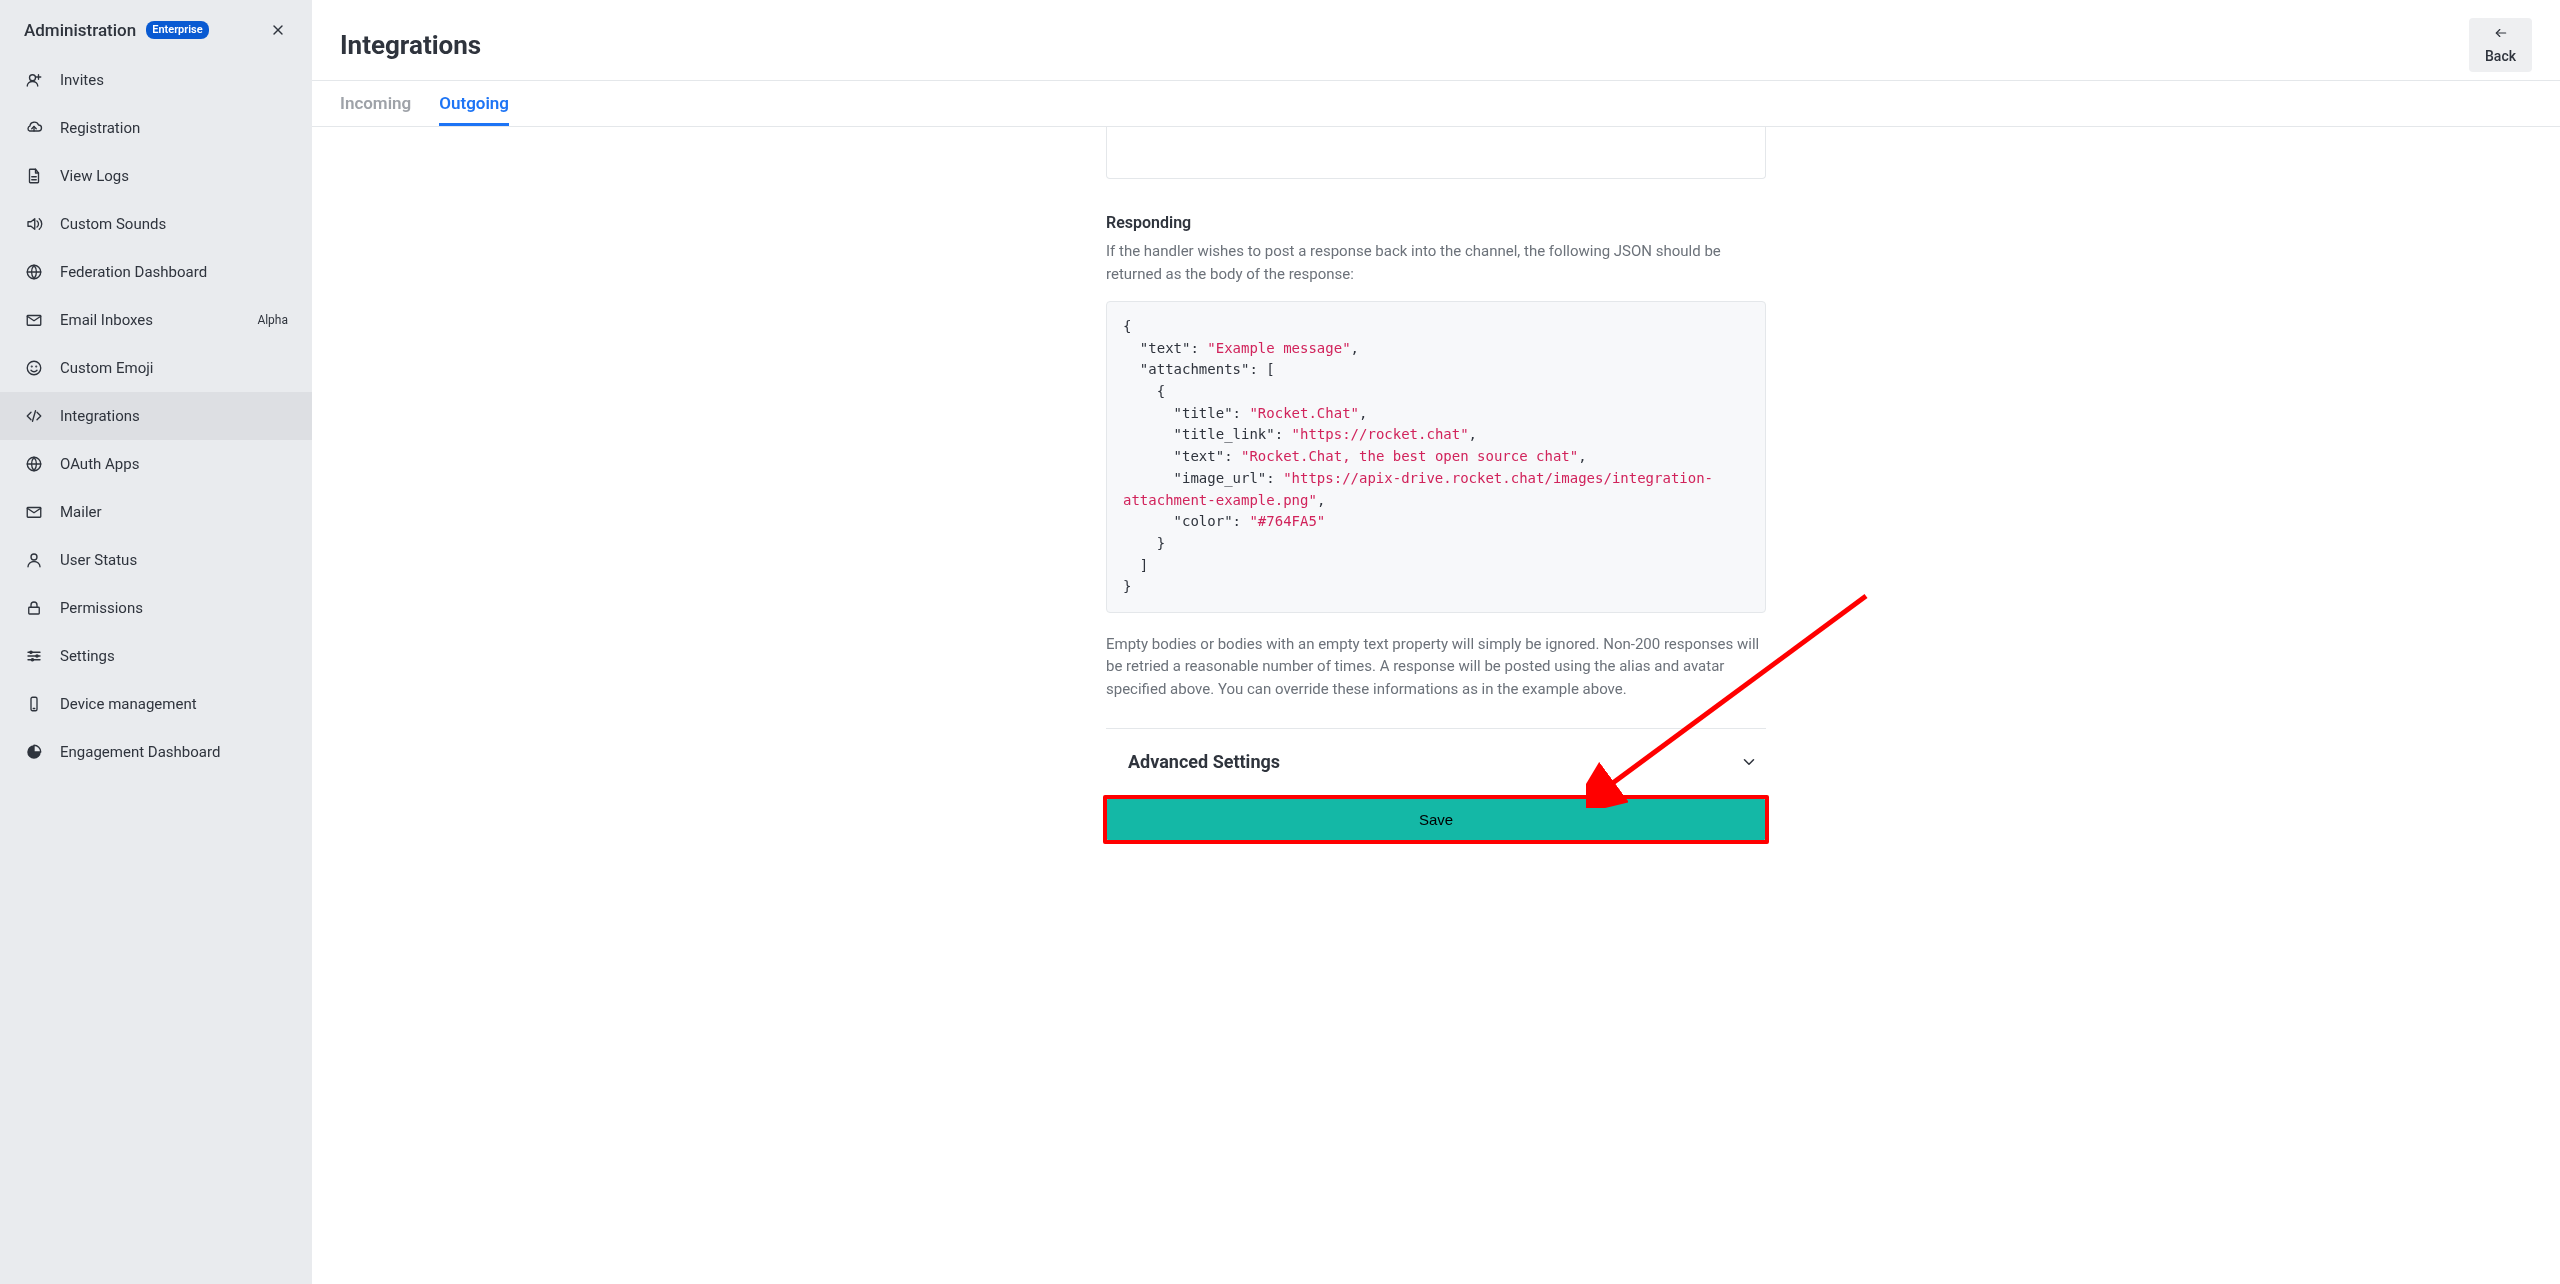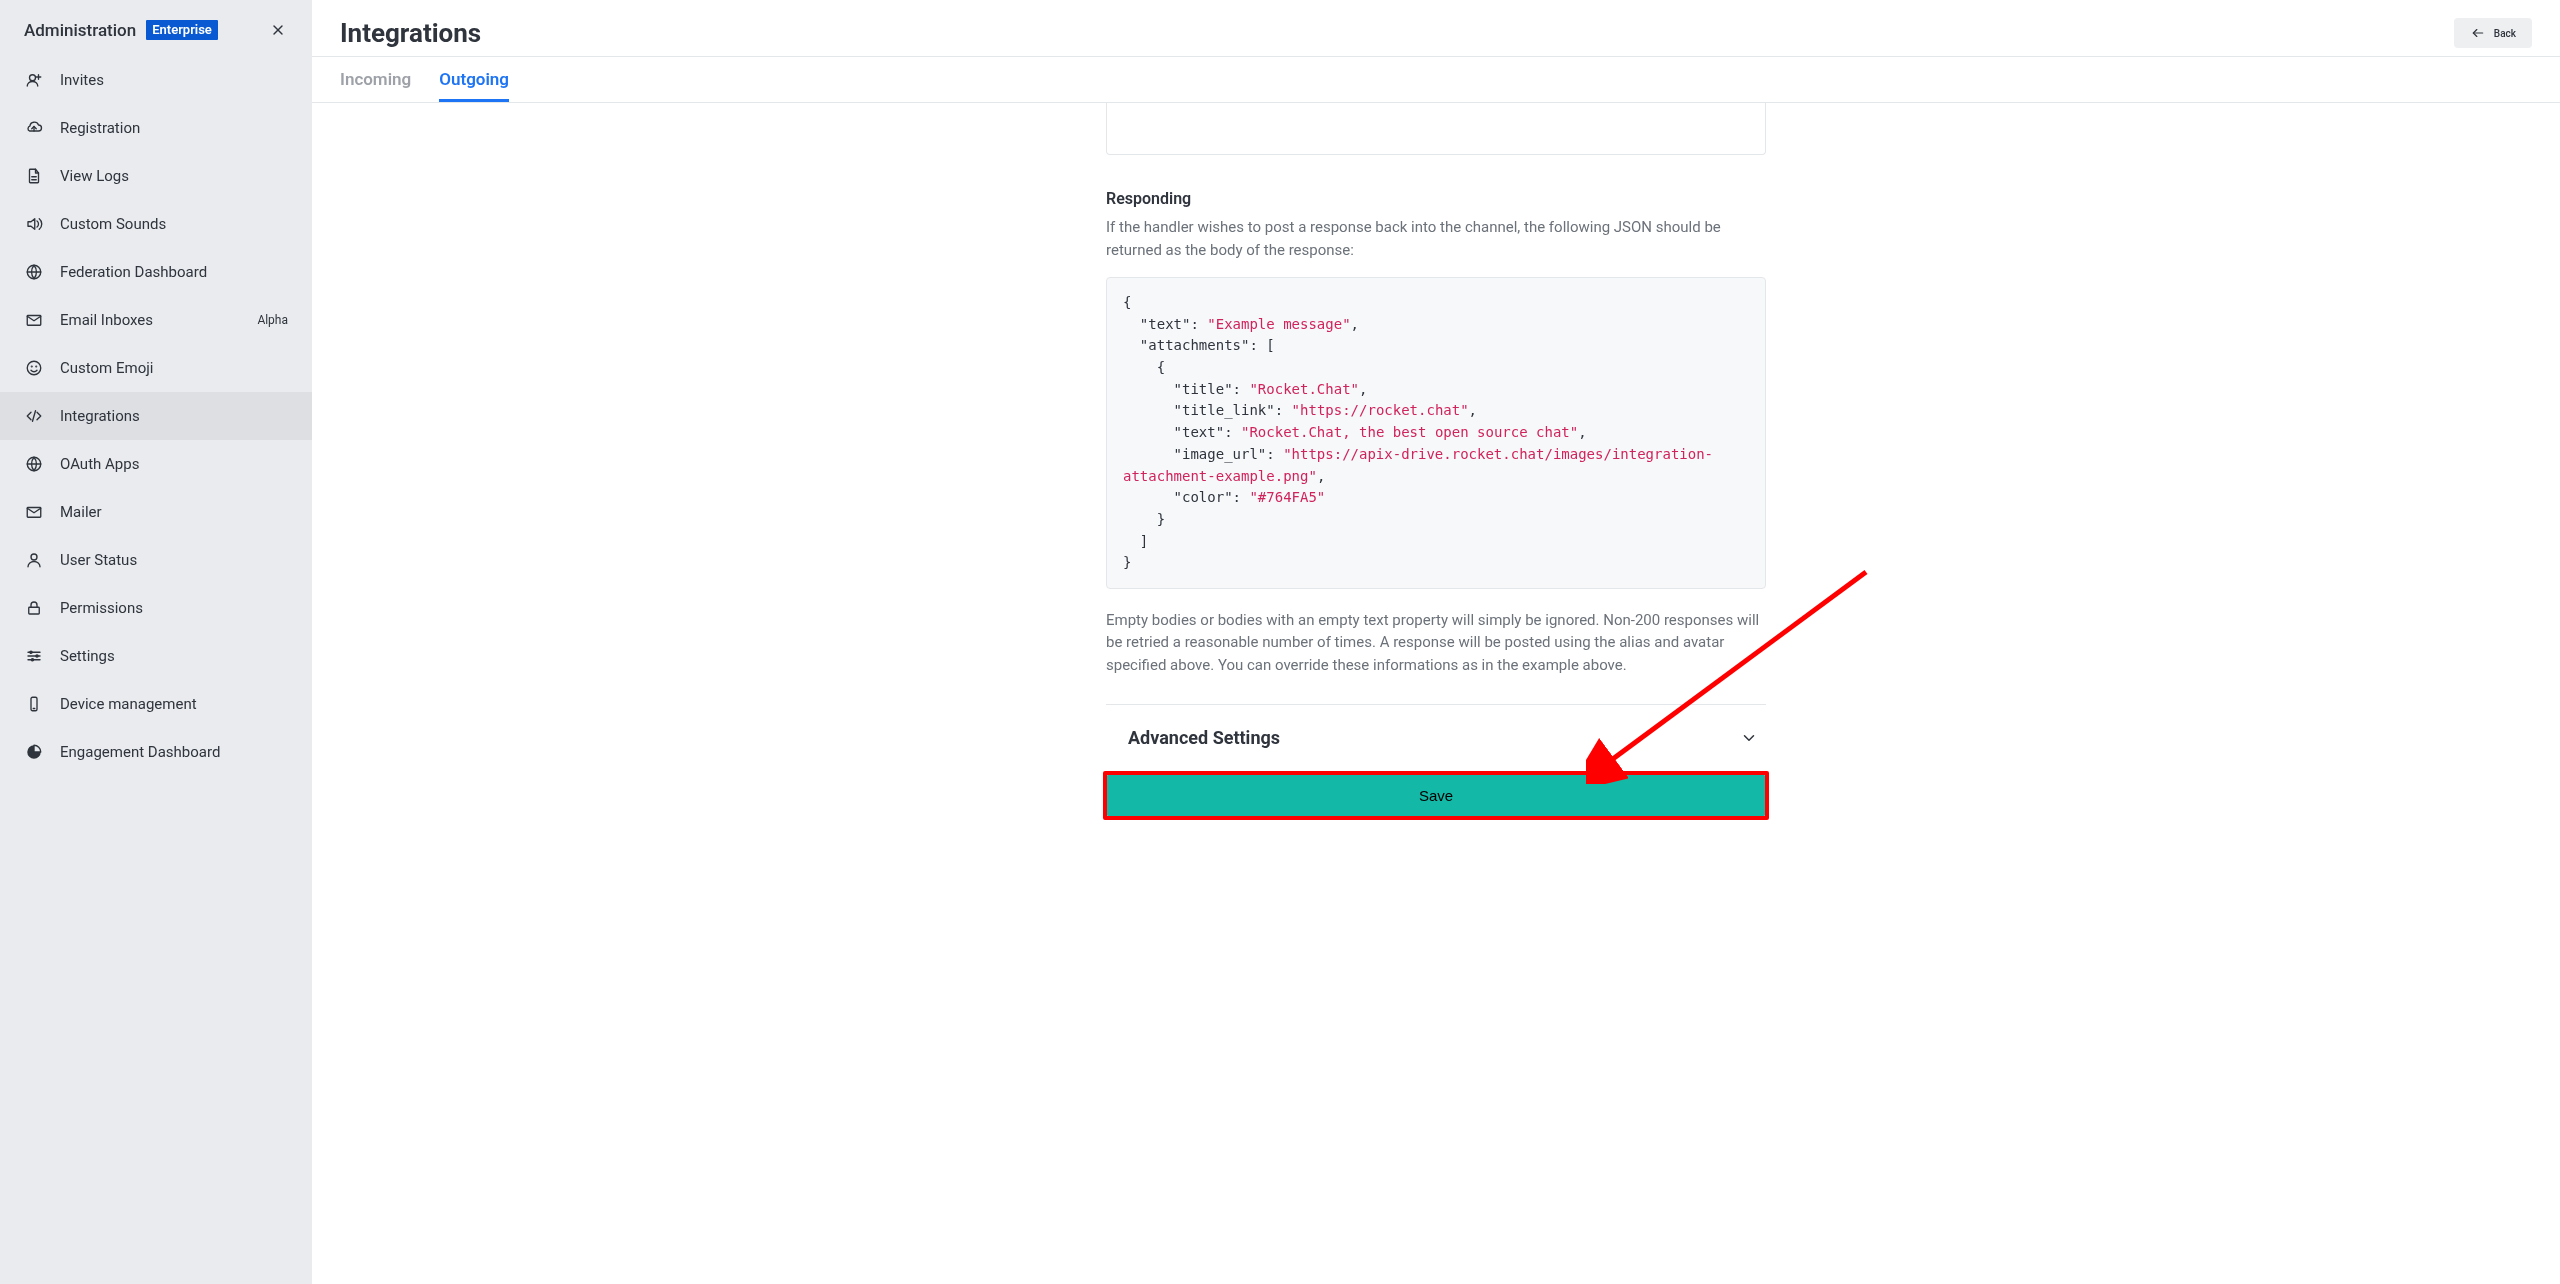--- a/index.html
+++ b/index.html
@@ -49,24 +49,24 @@
     gap: 10px;
     justify-content: center;
   }
   .sidebar-title {
     font-size: 17px;
     font-weight: 500;
   }
   .badge {
     background: var(--badge-blue);
     color: #fff;
-    font-size: 13px;
+    font-size: 11px;
     font-weight: 600;
     padding: 2px 6px;
-    border-radius: 1px;
+    border-radius: 8px;
     line-height: 1.3;
   }
   .close-btn {
     margin-left: auto;
     width: 28px; height: 28px;
     display: flex; align-items: center; justify-content: center;
     cursor: pointer;
     color: #2f343d;
   }
   .nav {
@@ -118,23 +118,24 @@
     margin: 0;
   }
   .back-btn {
     margin-left: auto;
     display: flex;
     align-items: center;
     gap: 8px;
     background: var(--back-bg);
     border-radius: 4px;
     padding: 8px 16px;
-    font-size: 10px;
+    font-size: 14px;
     font-weight: 500;
     cursor: pointer;
+    flex-direction: column;
   }
   .divider-h { border-bottom: 1px solid var(--border); }
   .tabs {
     display: flex;
     gap: 28px;
     padding: 0 28px;
   }
   .tab {
     padding: 12px 0 10px;
     font-size: 17px;

